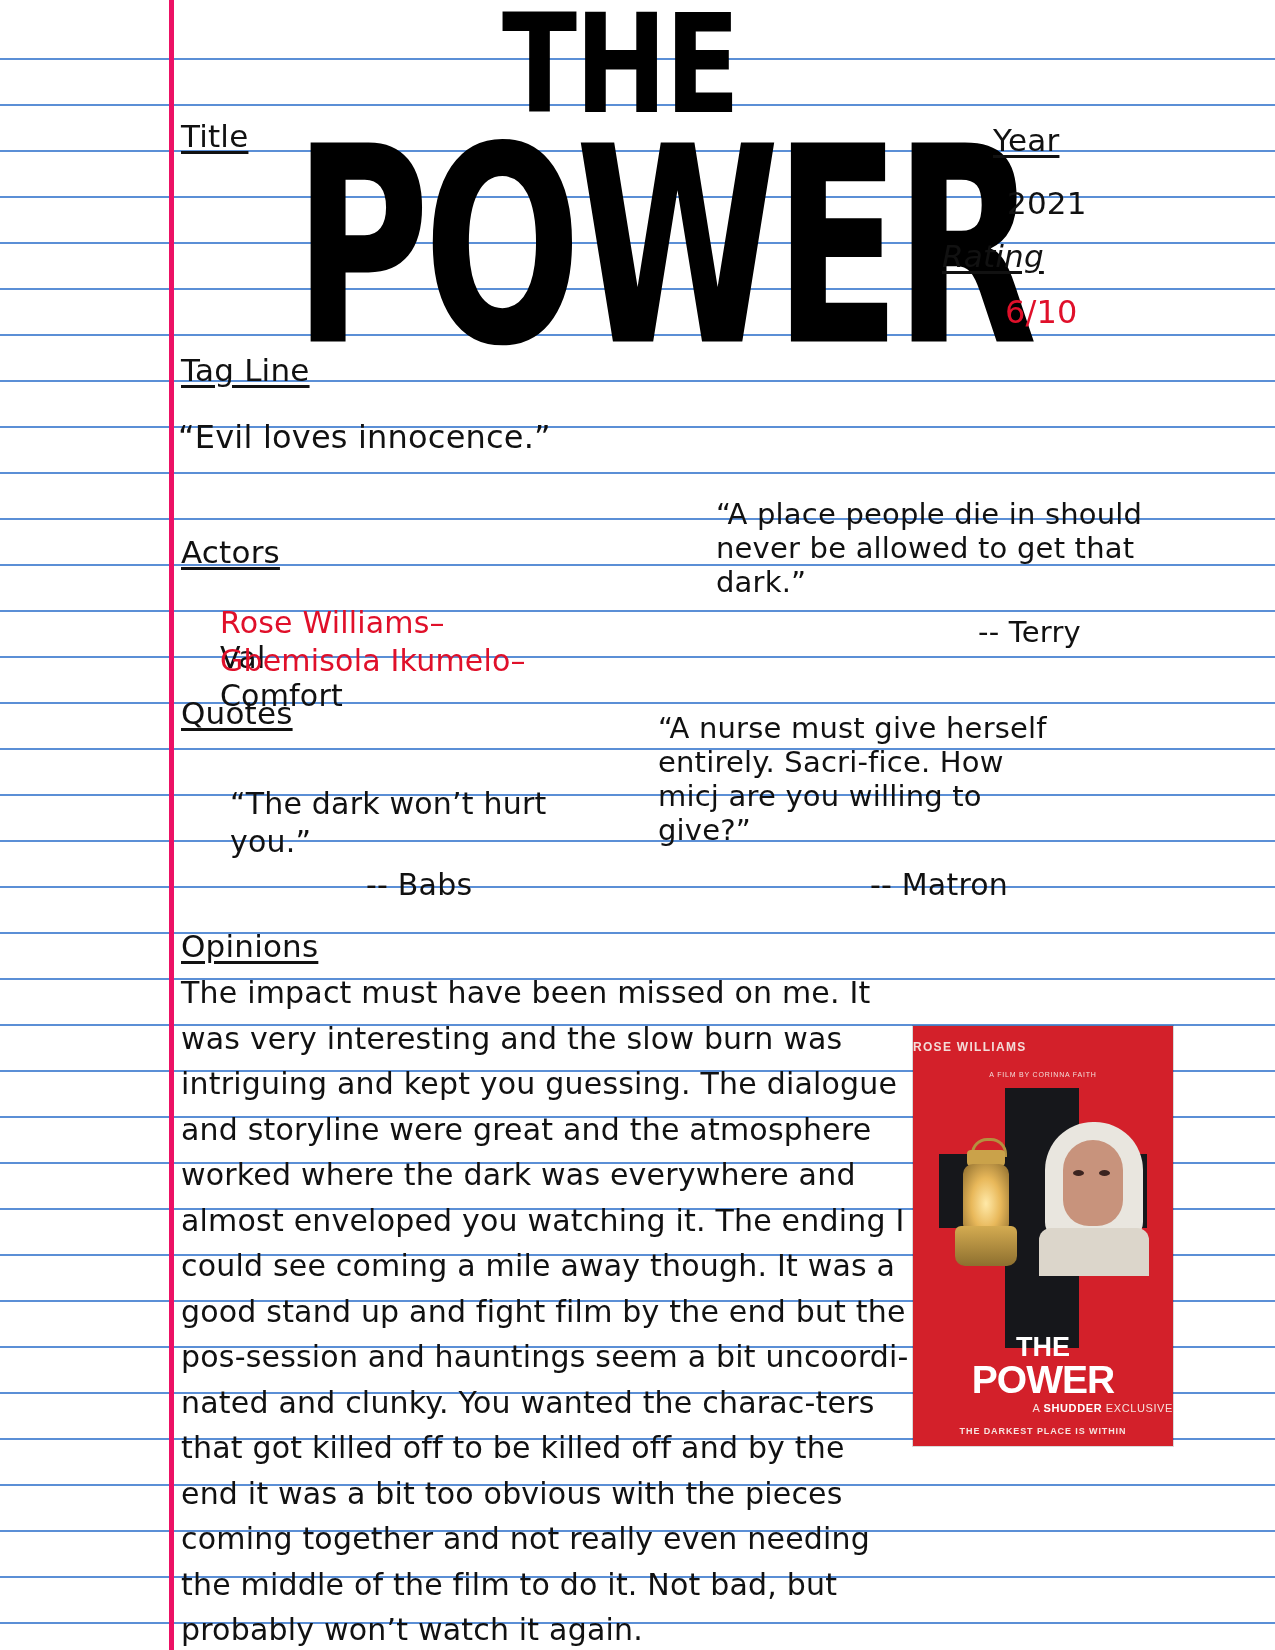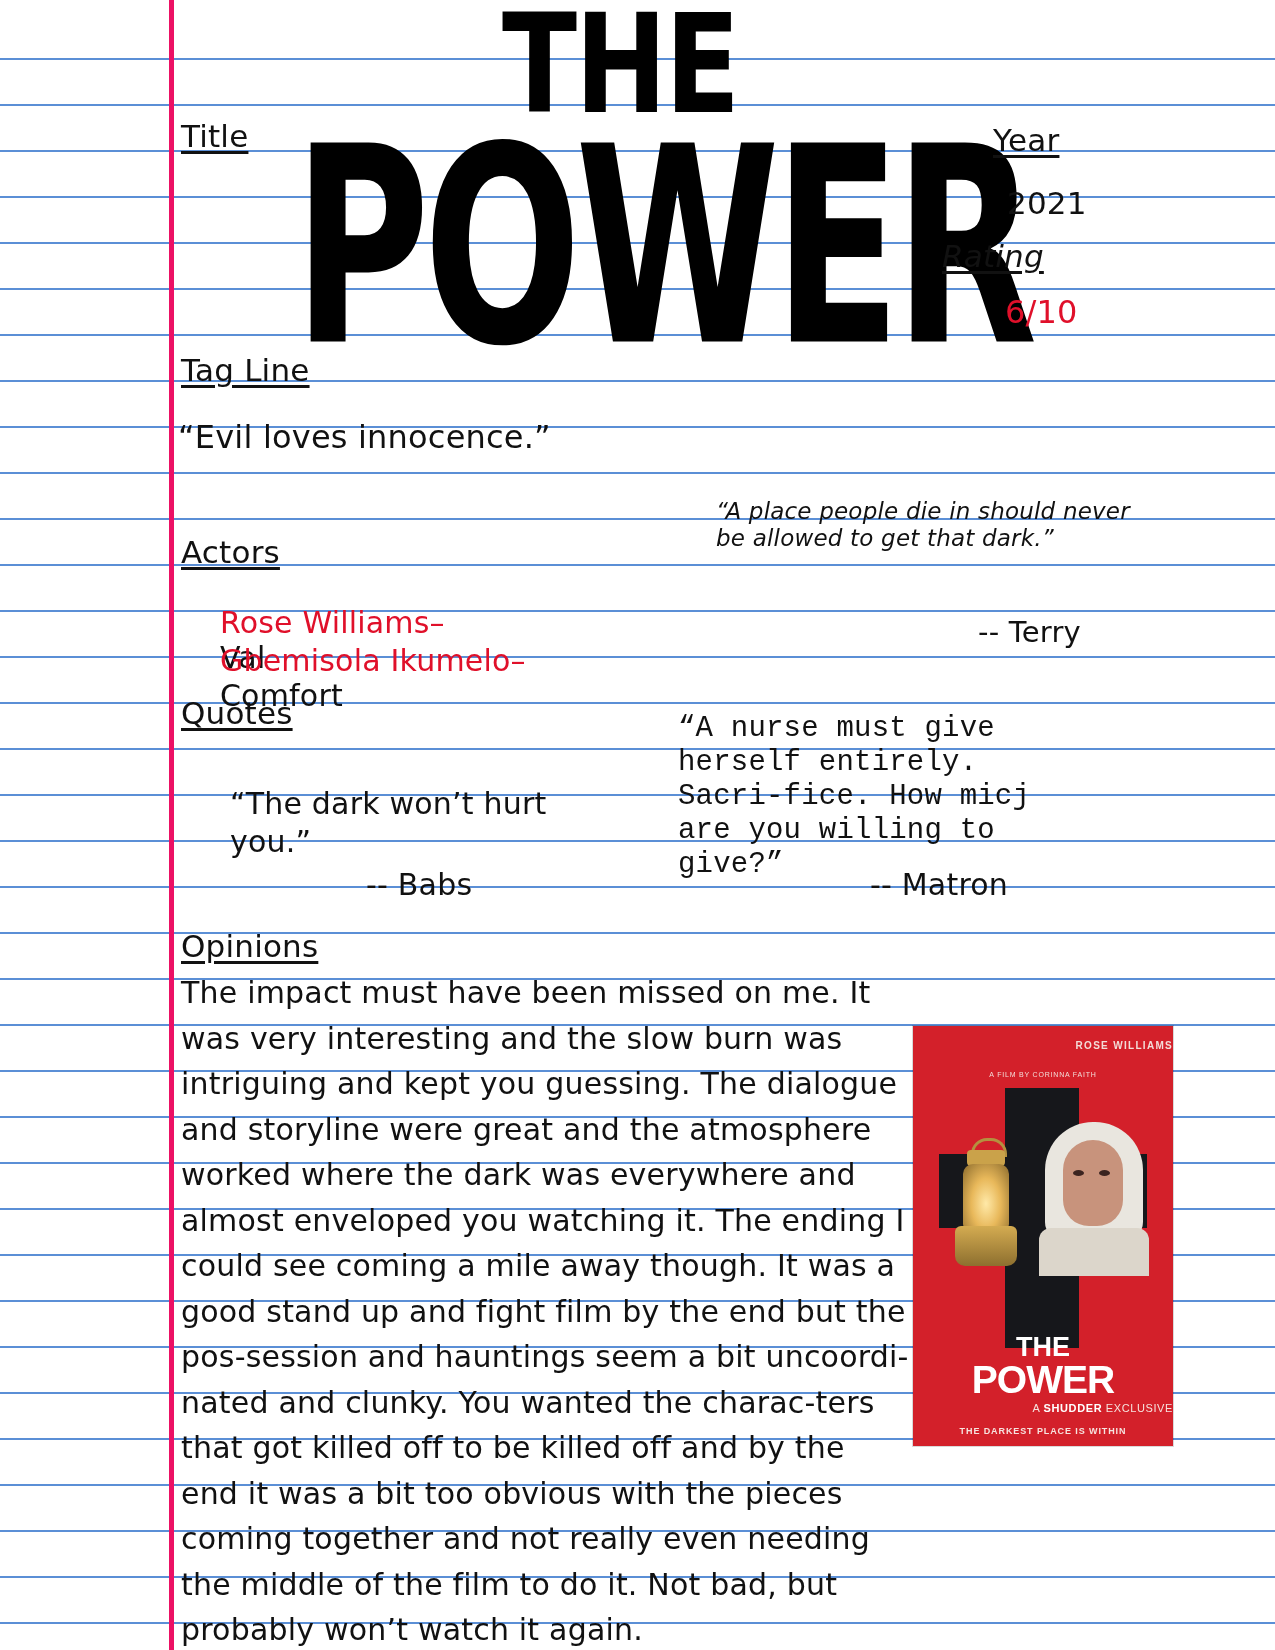--- a/index.html
+++ b/index.html
@@ -99,29 +99,29 @@
   #actors-label { left: 181px; top: 534px; }
   .actor-row {
     font-size: 30px;
     left: 181px;
   }
   .actor-row .name { color: #e0102a; }
   .actor-row .role { color: #111; }
 
   #terry-quote {
     left: 716px; top: 498px; width: 430px;
-    font-size: 23px; line-height: 1.17; font-style: italic;
+    font-size: 29px; line-height: 1.17;
   }
   #terry-attr { left: 978px; top: 615px; font-size: 29px; }
 
   #quotes-label { left: 181px; top: 695px; }
   #babs-quote   { left: 230px; top: 785px; width: 390px; font-size: 30px; line-height: 1.25; }
   #babs-attr    { left: 366px; top: 867px; font-size: 30px; }
 
-  #matron-quote { left: 678px; top: 712px; width: 400px; font-size: 29px; line-height: 1.17; font-family: Liberation Mono, monospace; }
+  #matron-quote { left: 658px; top: 712px; width: 400px; font-size: 29px; line-height: 1.17; }
   #matron-attr  { left: 870px; top: 867px; font-size: 30px; }
 
   #opinions-label { left: 181px; top: 928px; }
   #opinions-body {
     left: 181px; top: 970px; width: 730px;
     font-size: 30px; line-height: 45.5px;
   }
 
   
   #poster {
@@ -131,26 +131,25 @@
     width: 260px;
     height: 420px;
     background: #d3202a;
     box-shadow: 0 0 0 1px rgba(0,0,0,0.15);
     overflow: hidden;
     font-family: "Liberation Sans", sans-serif;
   }
   #poster .p-top {
     position: absolute;
     top: 14px; left: 0; right: 0;
-    text-align: right;
+    text-align: left;
     color: #f3dcd8;
-    font-size: 10px;
+    font-size: 12px;
     letter-spacing: 1.3px;
     font-weight: bold;
-    margin-left: 34px;
   }
   #poster .p-credit {
     position: absolute;
     top: 44px; left: 0; right: 0;
     text-align: center;
     color: #f3dcd8;
     font-size: 7px;
     letter-spacing: 0.8px;
     line-height: 1.5;
   }

